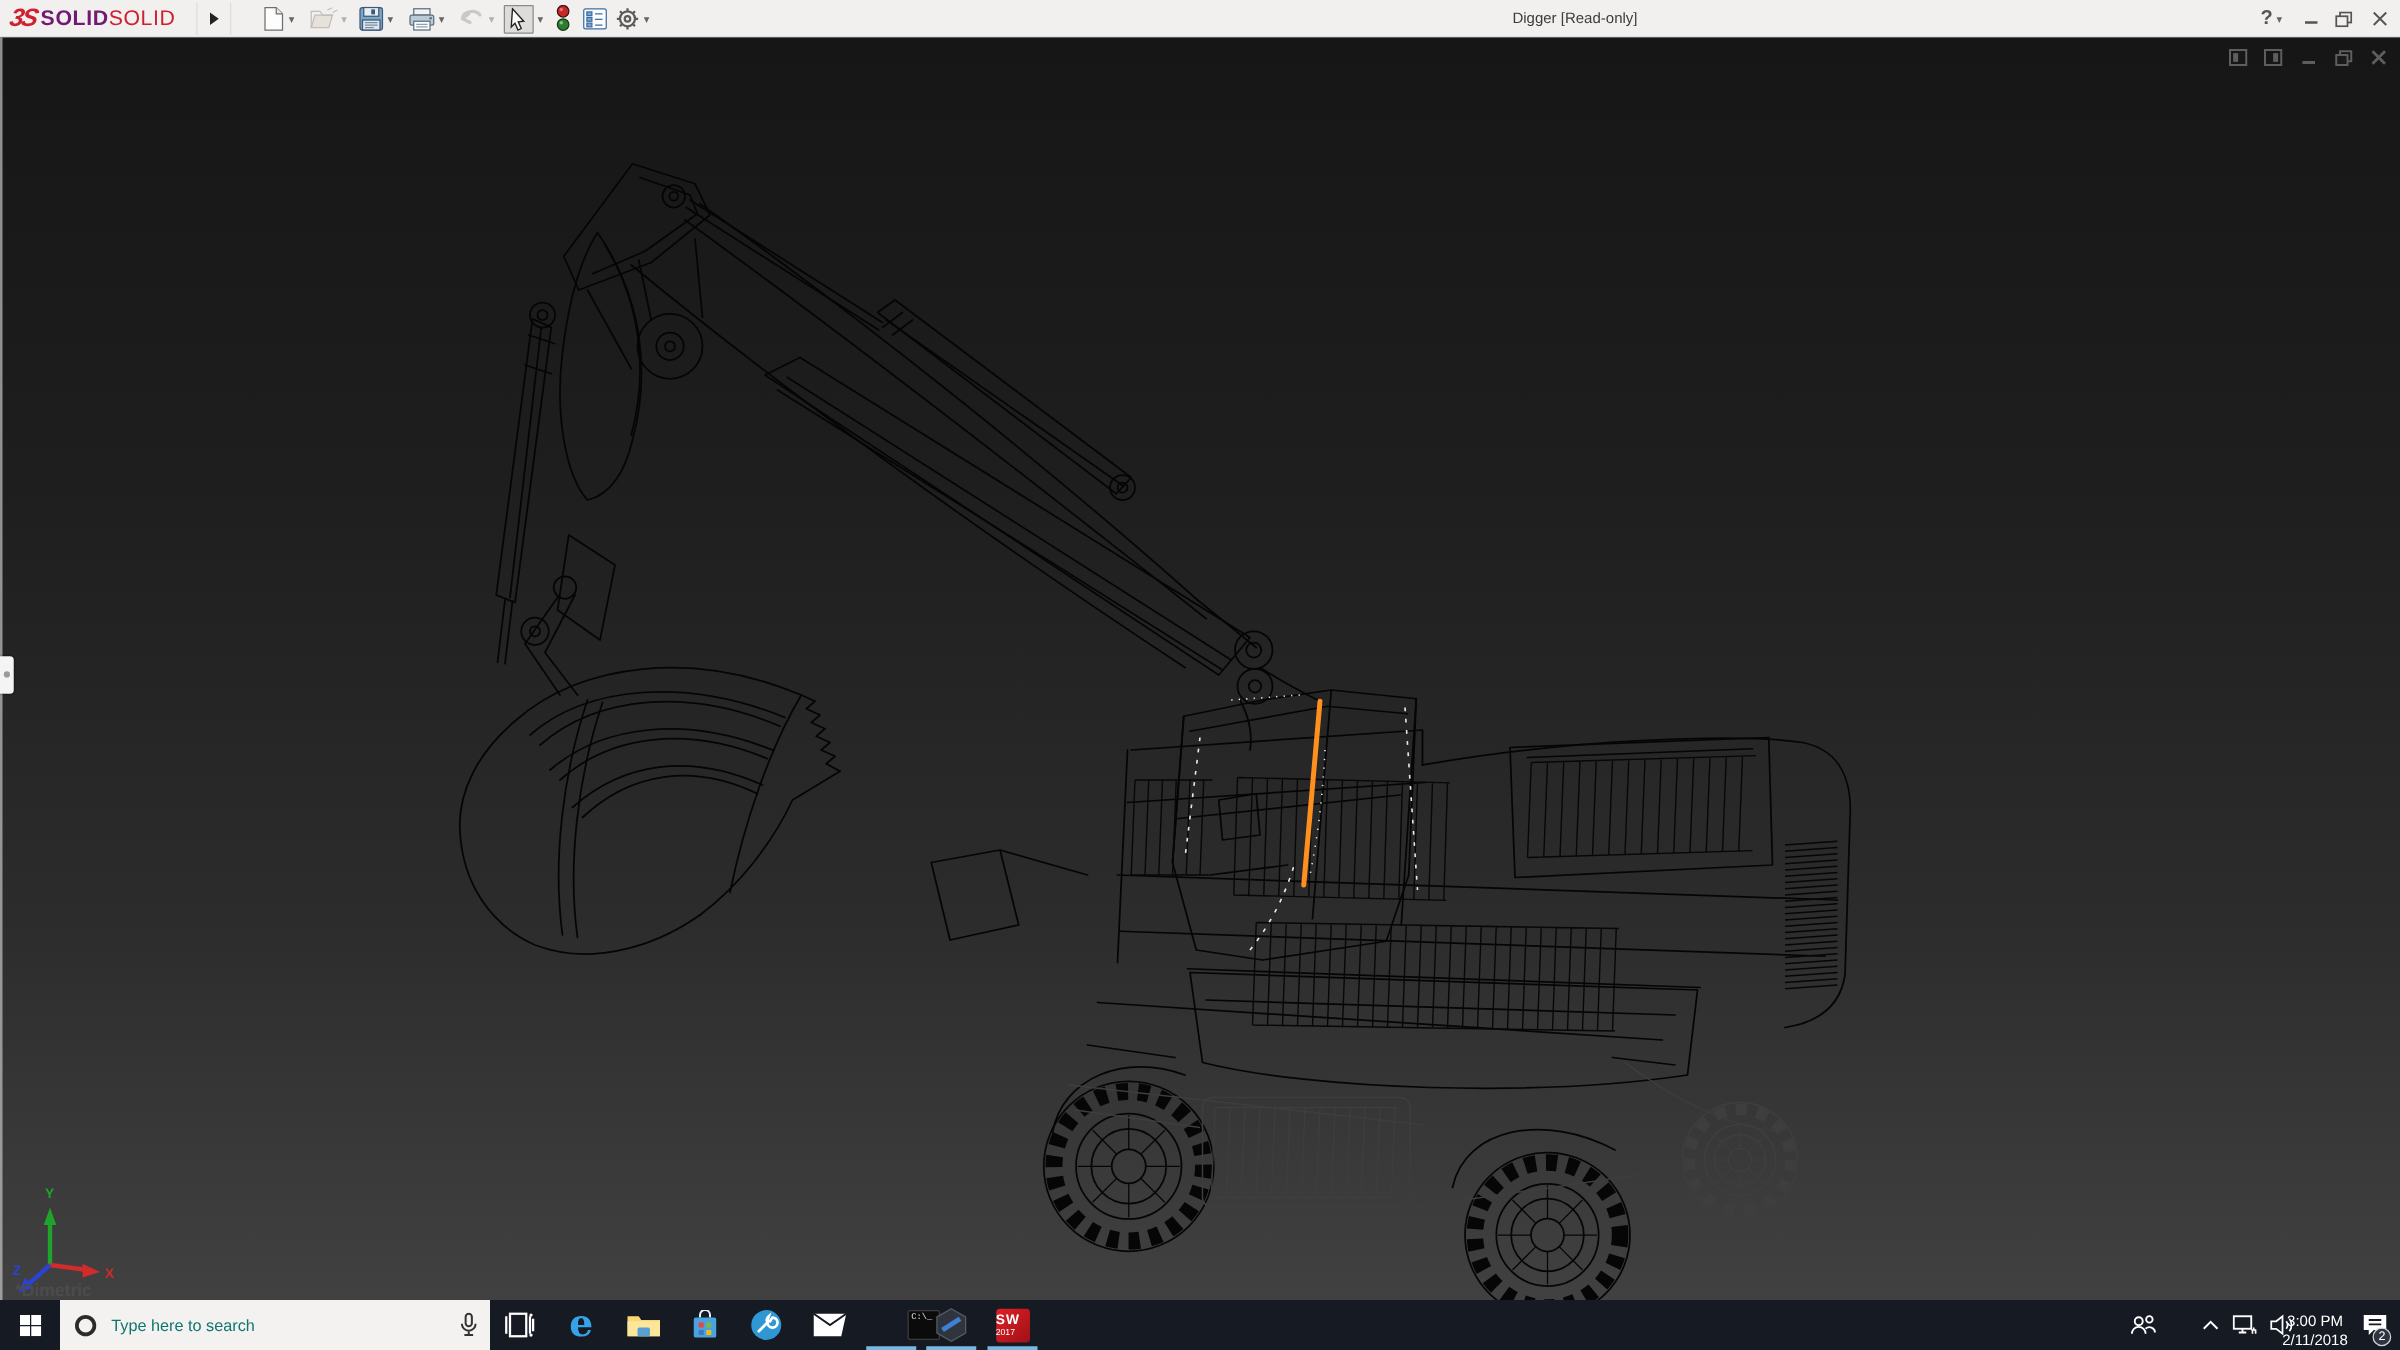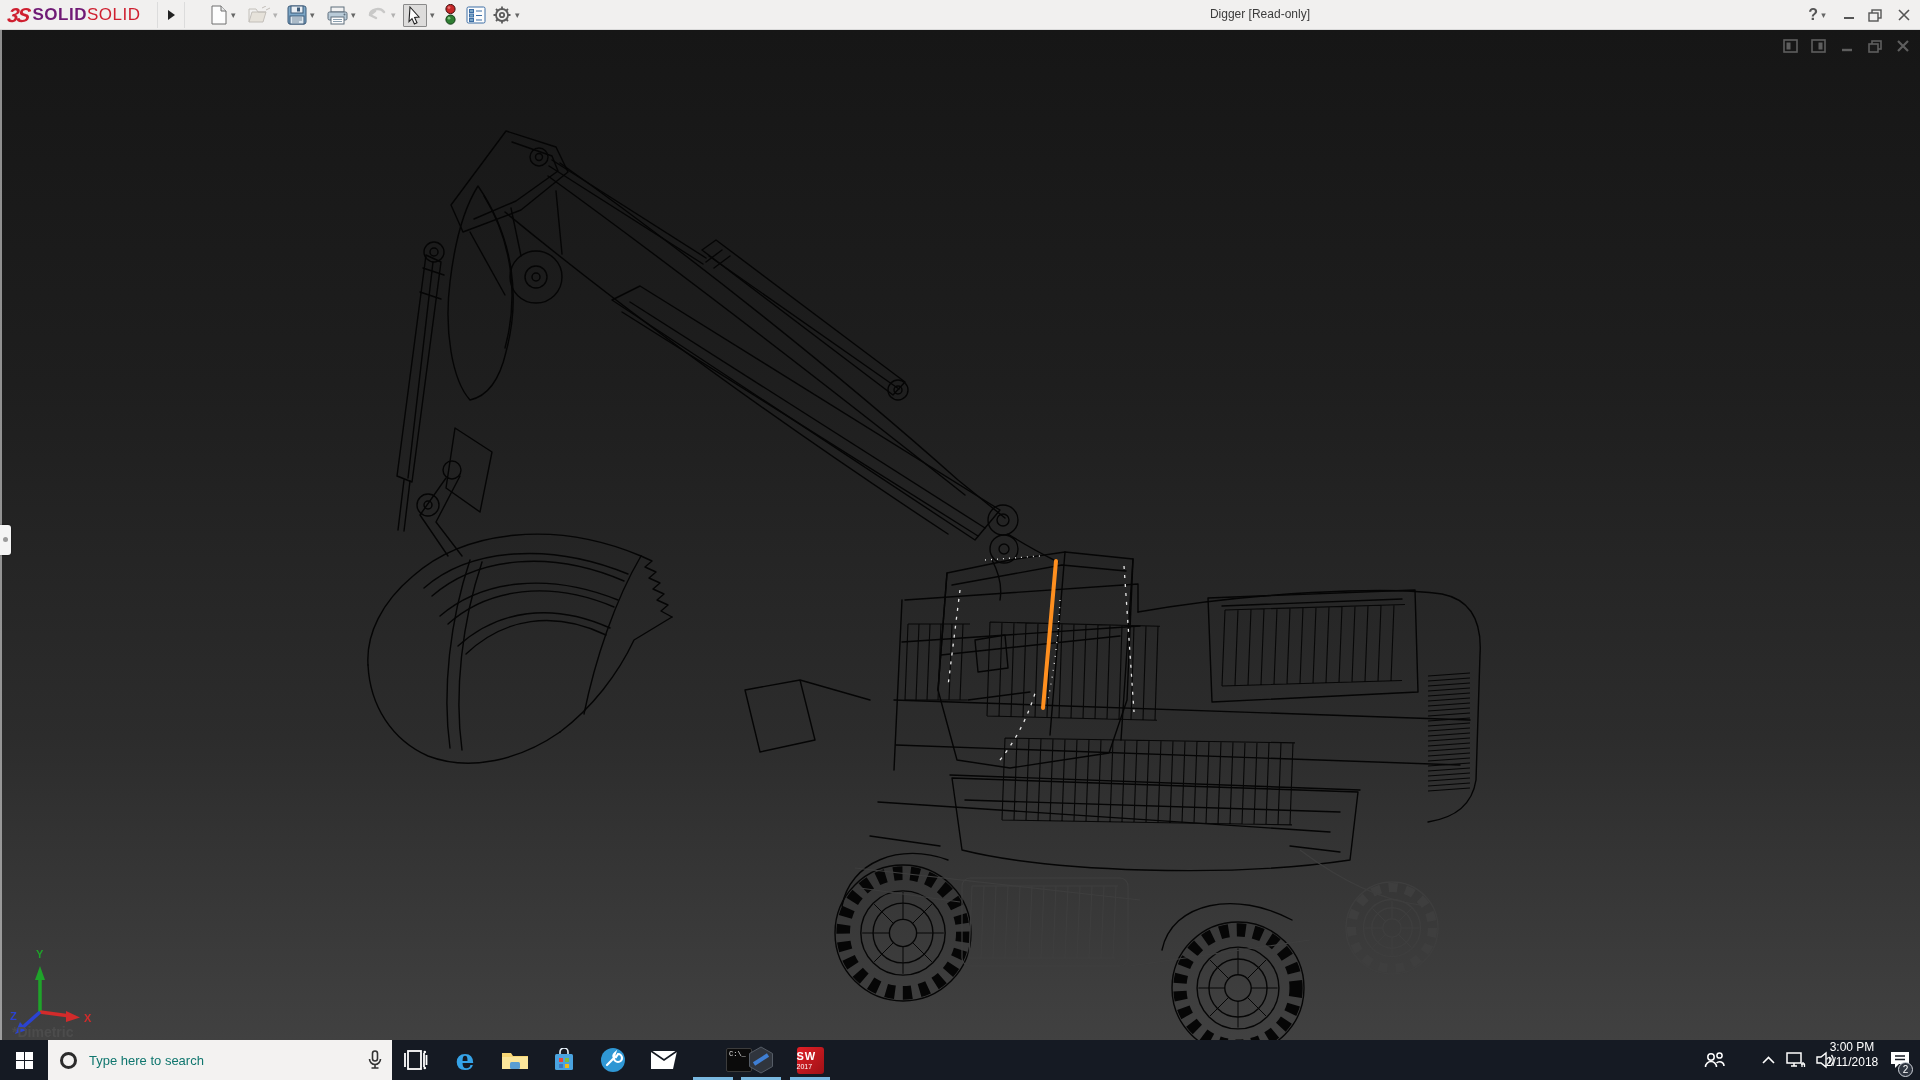--- a/index.html
+++ b/index.html
@@ -45,21 +45,21 @@
   .start { position:absolute; left:0; top:0; width:48px; height:40px; display:flex; align-items:center; justify-content:center; }
   .searchbox { position:absolute; left:48px; top:0; width:344px; height:40px; background:#f3f2f1;
     display:flex; align-items:center; }
   .cortana-ring { width:17px; height:17px; border:3px solid #2b2b2b; border-radius:50%; margin-left:12px; }
   .search-text { margin-left:12px; font-size:13px; color:#0f766e; }
   .search-mic { position:absolute; right:10px; top:10px; }
   .task-icon { position:absolute; top:0; width:46px; height:40px; display:flex; align-items:center; justify-content:center; }
   .run-line { position:absolute; top:37px; height:3px; width:40px; background:#79b8e0; }
   .tray-icon { position:absolute; top:0; height:40px; display:flex; align-items:center; justify-content:center; color:#fff; }
   .clock { position:absolute; left:1822px; top:0; width:60px; height:40px; color:#fff;
-    font-size:12px; text-align:center; display:flex; flex-direction:column; justify-content:flex-start; line-height:15px; }
+    font-size:12px; text-align:center; display:flex; flex-direction:column; justify-content:flex-end; line-height:15px; }
   .badge { position:absolute; left:1898px; top:1062px; width:15px; height:15px; border-radius:50%;
     background:#2f3540; border:1px solid #cfd3da; color:#fff; font-size:10px;
     display:flex; align-items:center; justify-content:center; z-index:5; }
 
   
   .edge-e { color:#35a3e8; font-size:30px; font-weight:bold; font-family:"DejaVu Serif", serif; line-height:28px; }
   .sw-tile { width:27px; height:27px; background:linear-gradient(135deg,#e01f26,#9f1116); border-radius:3px;
     color:#fff; }
   .sw-tile .l { font-size:11px; font-weight:bold; letter-spacing:1px; line-height:14px; padding-top:2px; }
   .sw-tile .y { font-size:7px; line-height:7px; }

